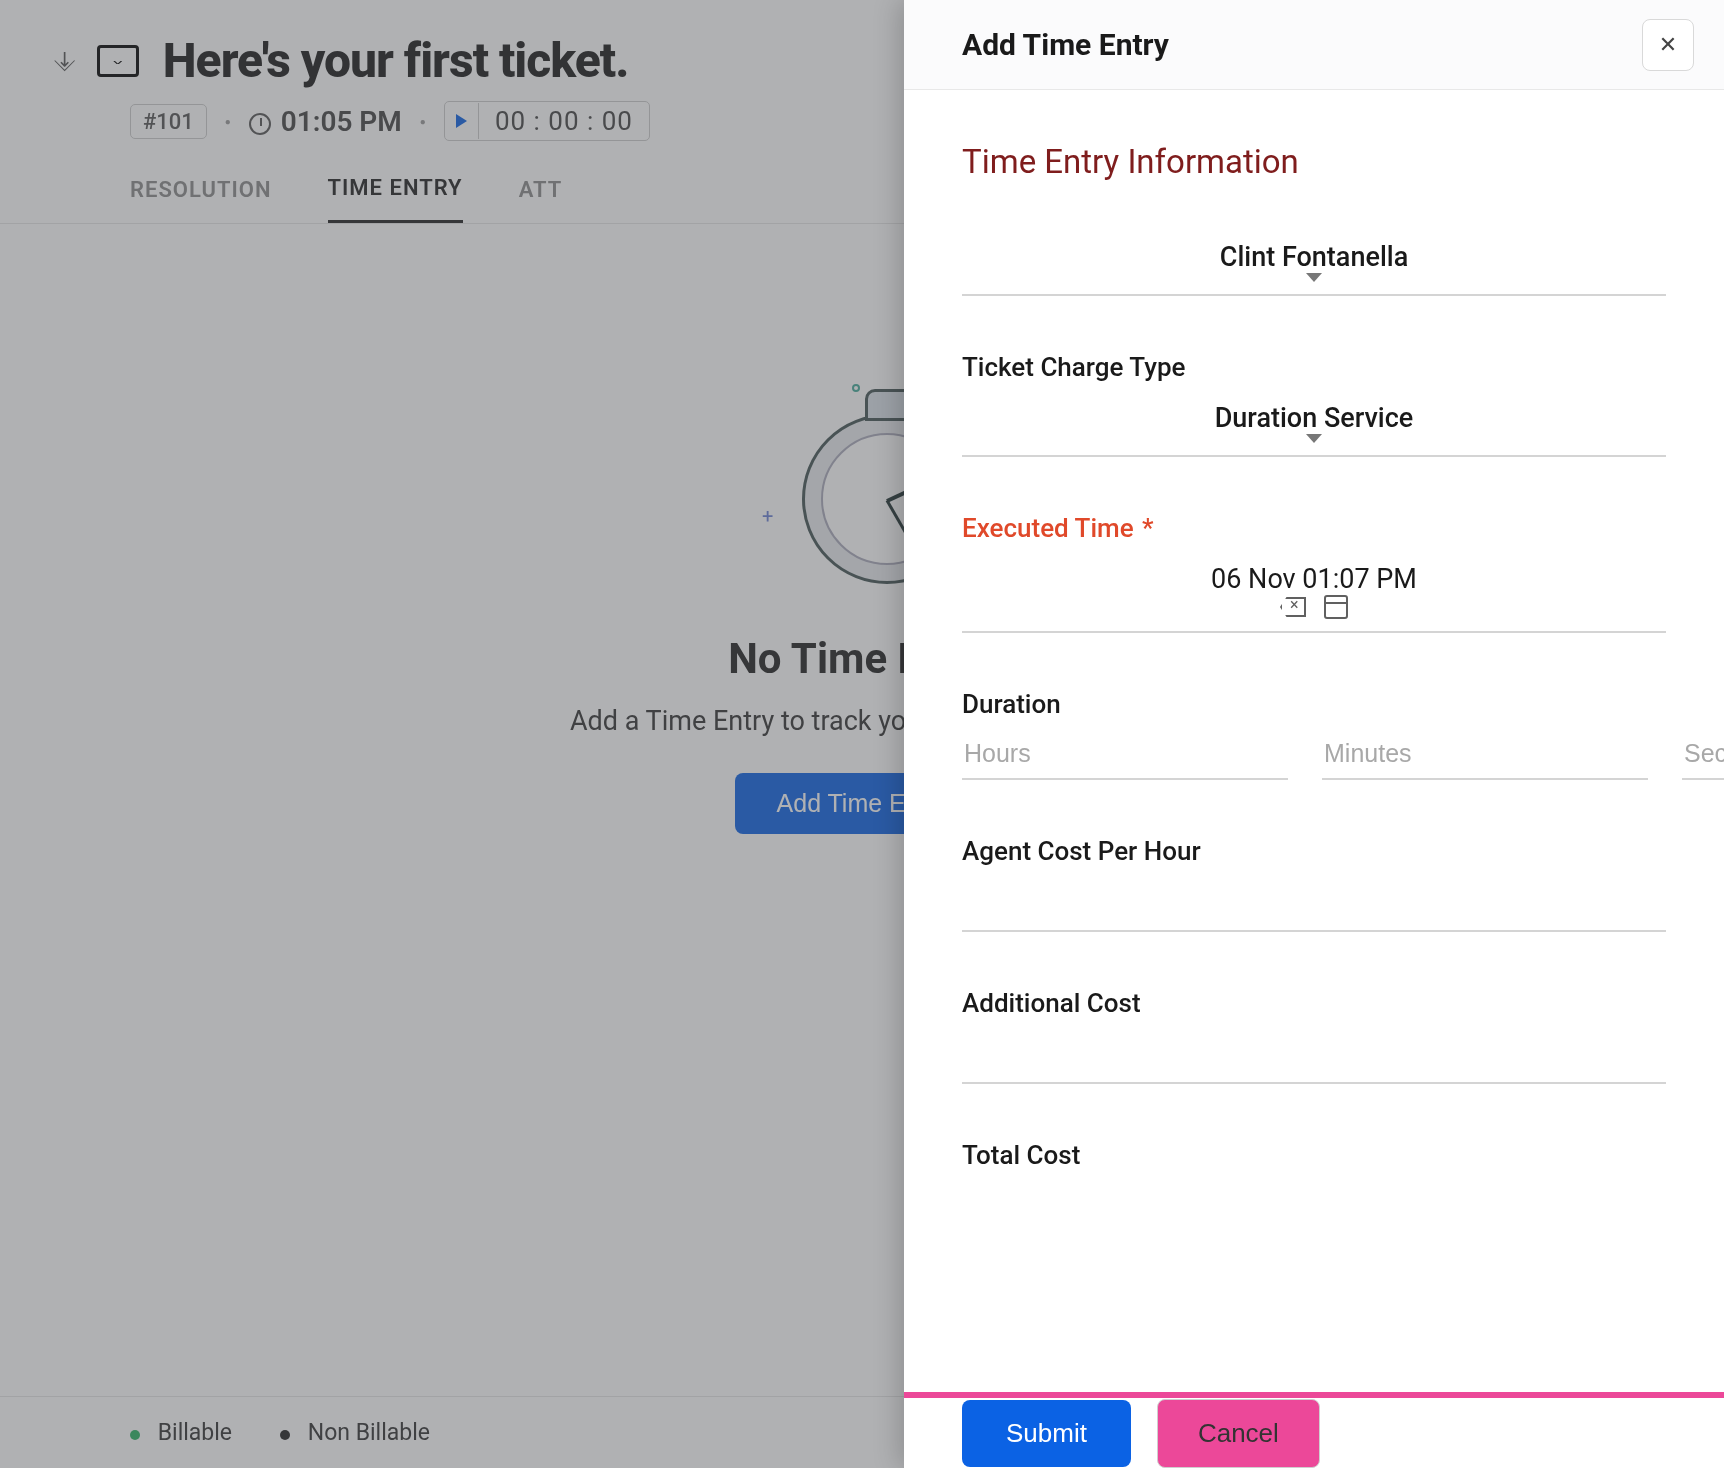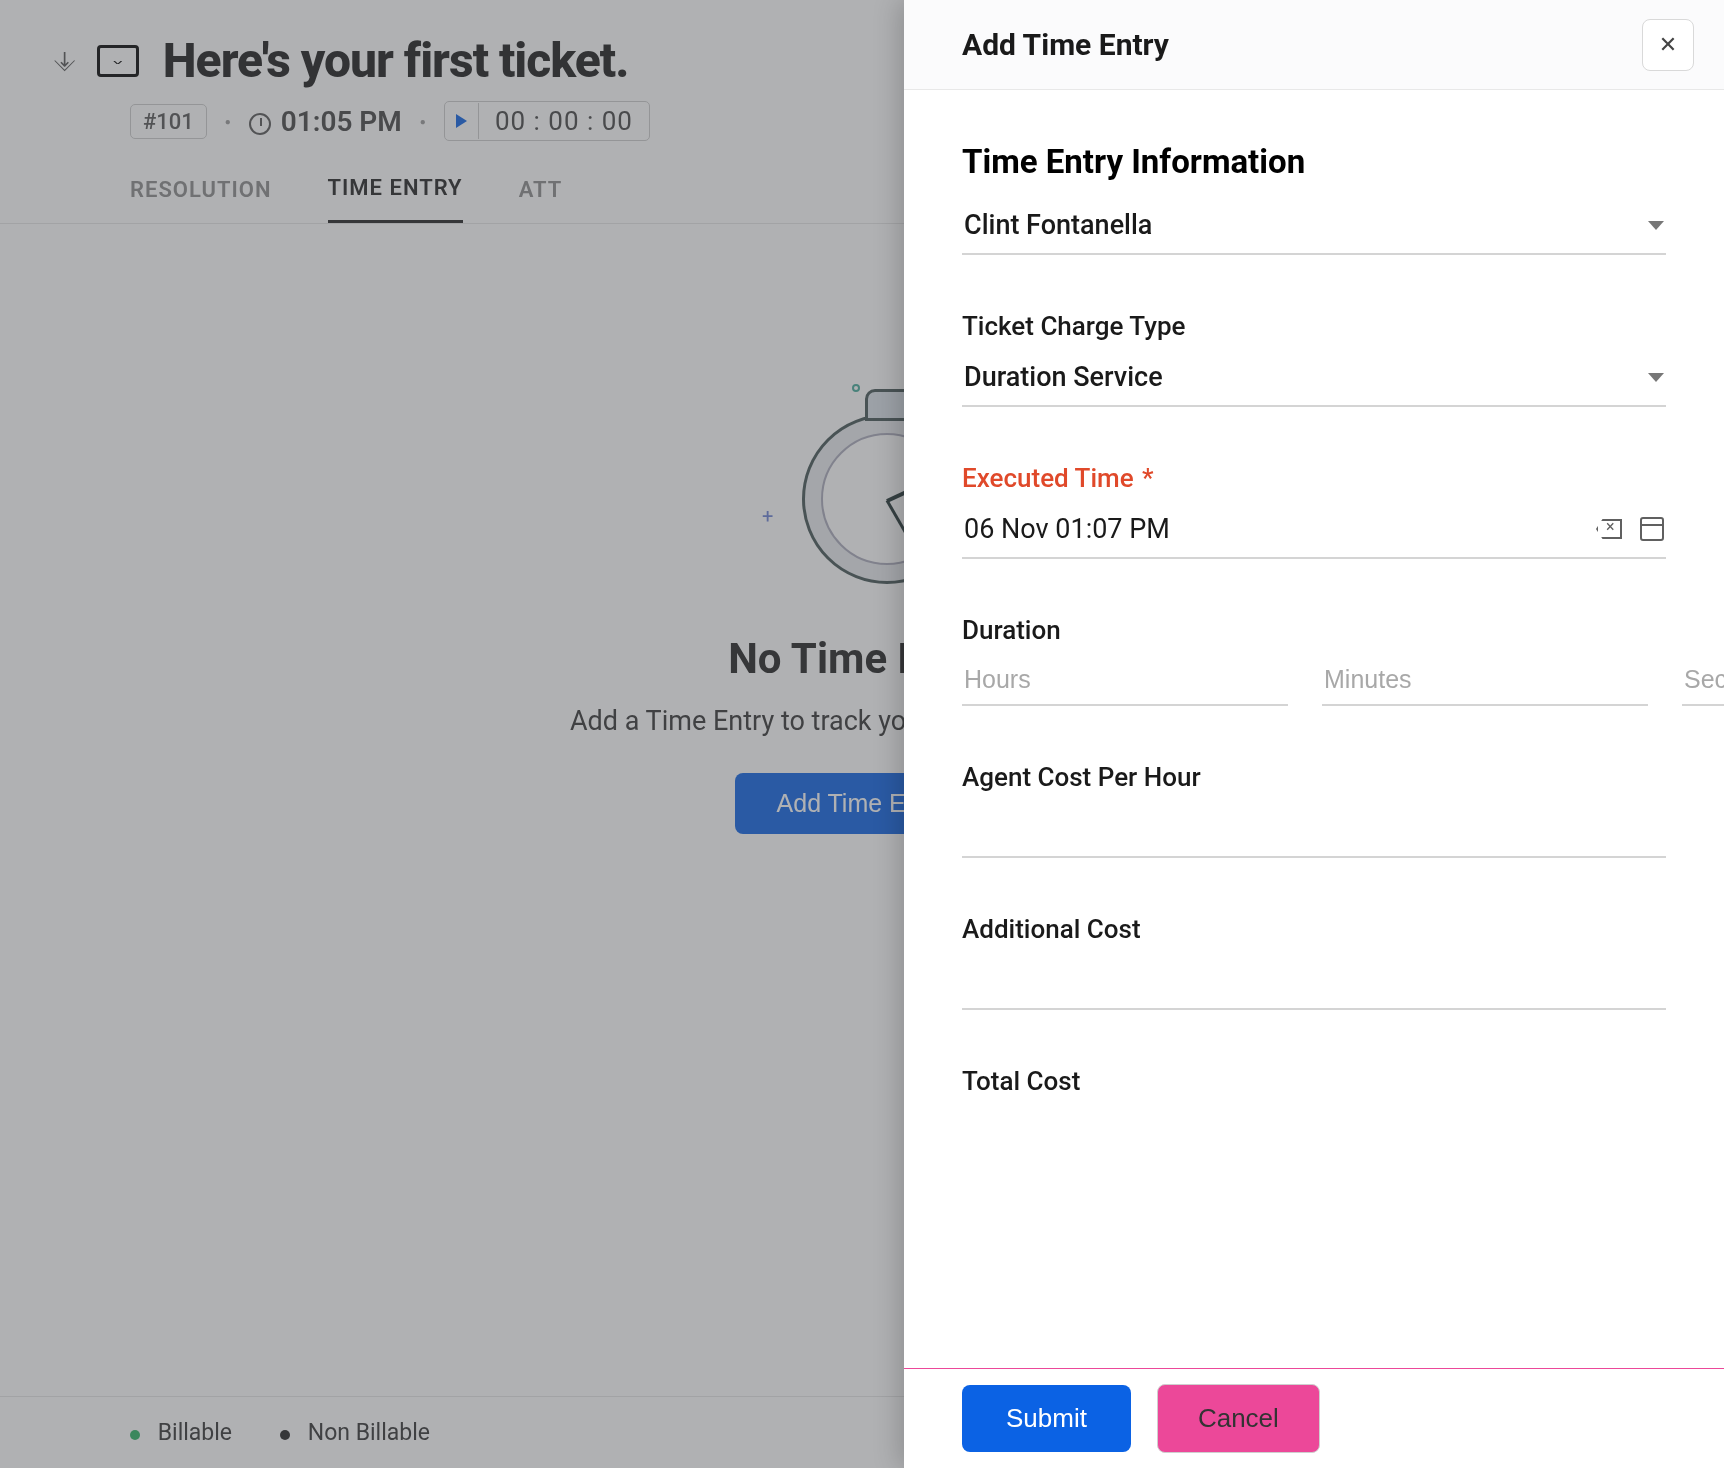--- a/index.html
+++ b/index.html
@@ -156,29 +156,29 @@
   .panel-title {font-size:30px;font-weight:700;color:#1a1a1a;}
   .close-btn {
     width:52px; height:52px; border:1px solid #d9d9d9; border-radius:8px;
     background:#fff; display:flex; align-items:center; justify-content:center;
     font-size:22px; color:#444; cursor:pointer;
   }
 
   .panel-body {
     flex:1; overflow-y:auto; padding:52px 58px 40px 58px;
   }
-  .section-title {font-size:33px;font-weight:700;color:#000000;margin-bottom:22px;}
+  .section-title {font-size:33px;font-weight:400;color:#7f1d1d;margin-bottom:54px;}
   .field {margin-bottom:56px;}
   .field-label {font-size:26px;color:#1a1a1a;font-weight:500;margin-bottom:14px;}
   .field-label.error {color:#e0492a;}
   .req-star{color:#e0492a;margin-left:2px;}
   .select-row, .input-row {
     border-bottom:2px solid #d4d4d4; display:flex; align-items:center;
     justify-content:space-between; padding:6px 2px 12px 2px;
-    font-size:27px; color:#1a1a1a;
+    font-size:27px; color:#1a1a1a;flex-direction:column;
   }
   .select-row .value {font-weight:500;}
   .caret-down {
     width:0;height:0;border-left:8px solid transparent;border-right:8px solid transparent;border-top:9px solid #777;
   }
   .input-icons {display:flex;gap:18px;align-items:center;color:#606060;}
   .clear-input-icon {
     width:26px;height:20px;border:2px solid #606060;border-radius:3px 0 0 3px;
     clip-path: polygon(25% 0,100% 0,100% 100%,25% 100%,0 50%);
     position:relative;
@@ -194,21 +194,21 @@
     flex:1;border:none;border-bottom:2px solid #d4d4d4;padding:6px 2px 10px 2px;
     font-size:25px;color:#1a1a1a;outline:none;
   }
   .dur-input::placeholder{color:#a8a8a8;font-weight:500;}
 
   .panel-body::-webkit-scrollbar{width:14px;}
   .panel-body::-webkit-scrollbar-thumb{background:#c9c9c9;border-radius:8px;}
   .panel-body::-webkit-scrollbar-track{background:#f1f1f1;}
 
   .panel-footer {
-    height:100px;border-top:1px solid #ec4899;display:flex;align-items:center;gap:26px;
+    height:76px;border-top:6px solid #ec4899;display:flex;align-items:center;gap:26px;
     padding:0 58px;
   }
   .btn-primary{
     background:#0b62e4;color:#fff;border:none;border-radius:8px;
     font-size:26px;font-weight:500;padding:18px 44px;cursor:pointer;
   }
   .btn-secondary{
     background:#ec4899;color:#333;border:1px solid #cfcfcf;border-radius:8px;
     font-size:26px;font-weight:500;padding:18px 40px;cursor:pointer;
   }

